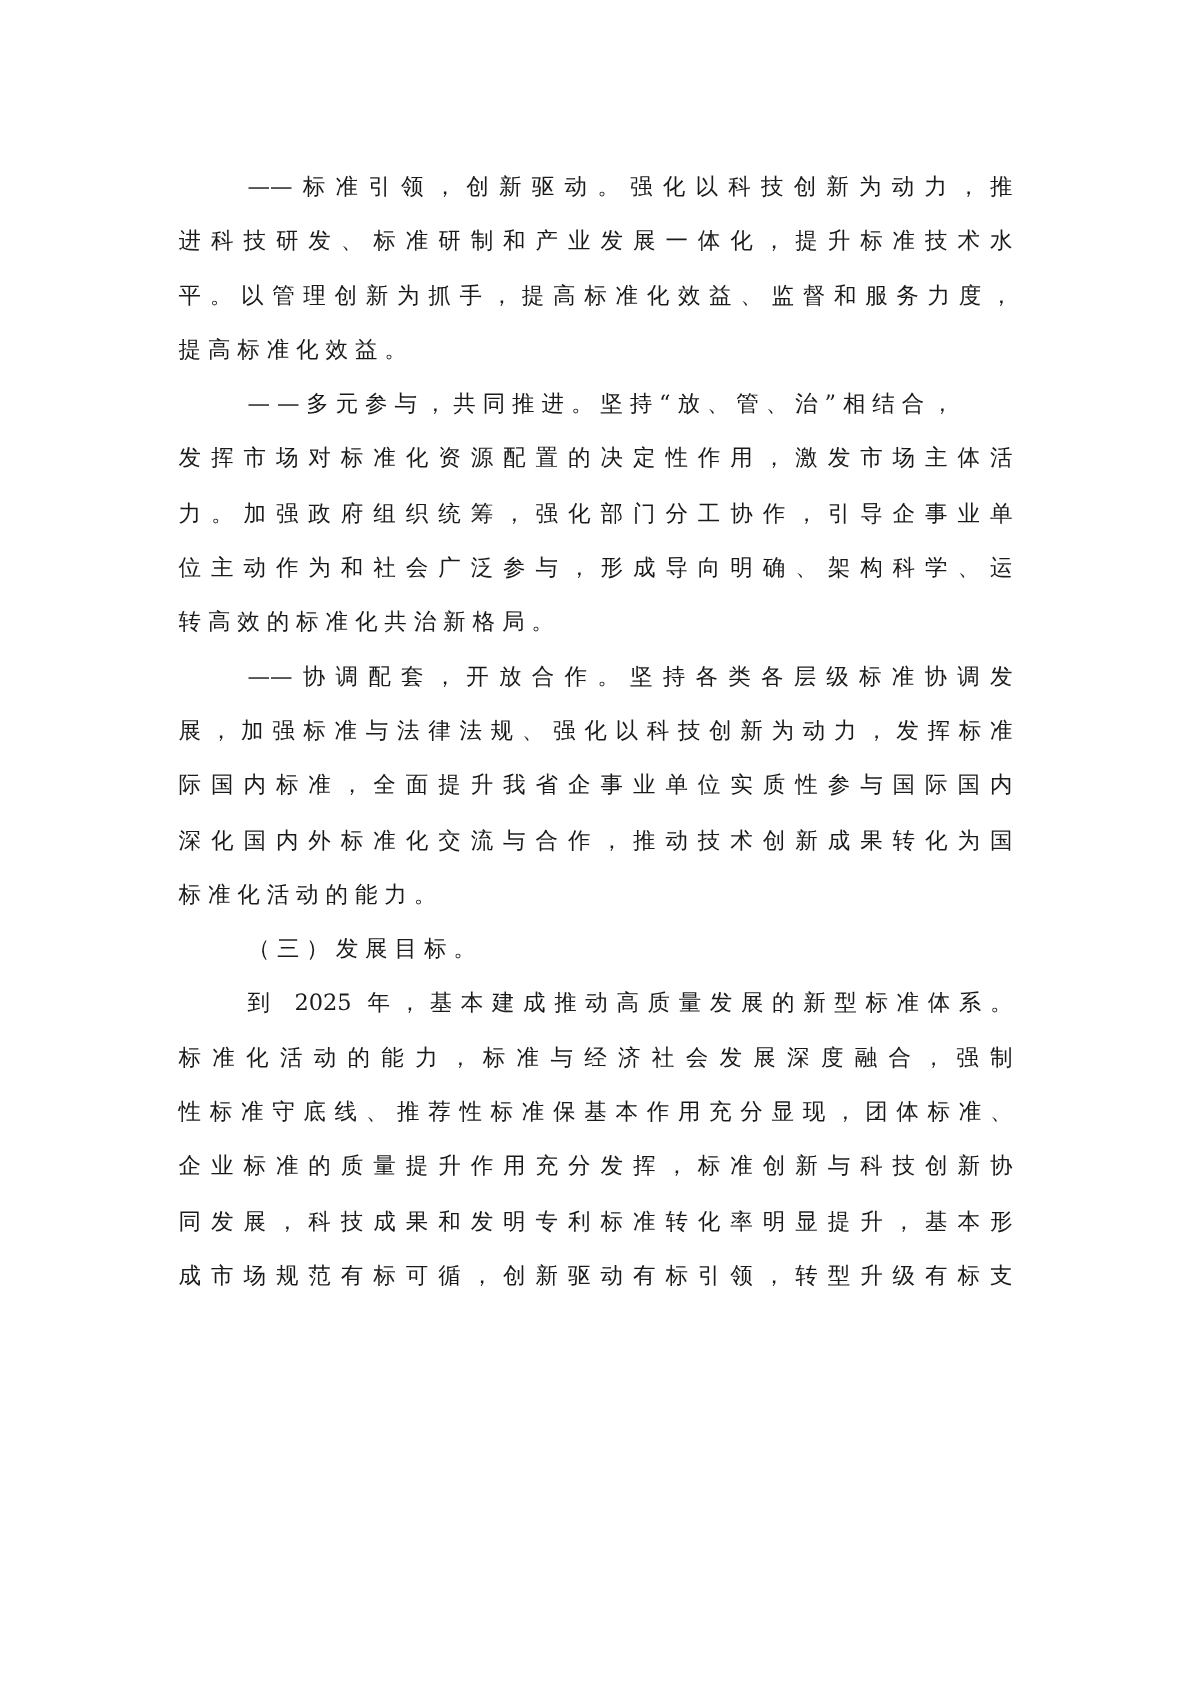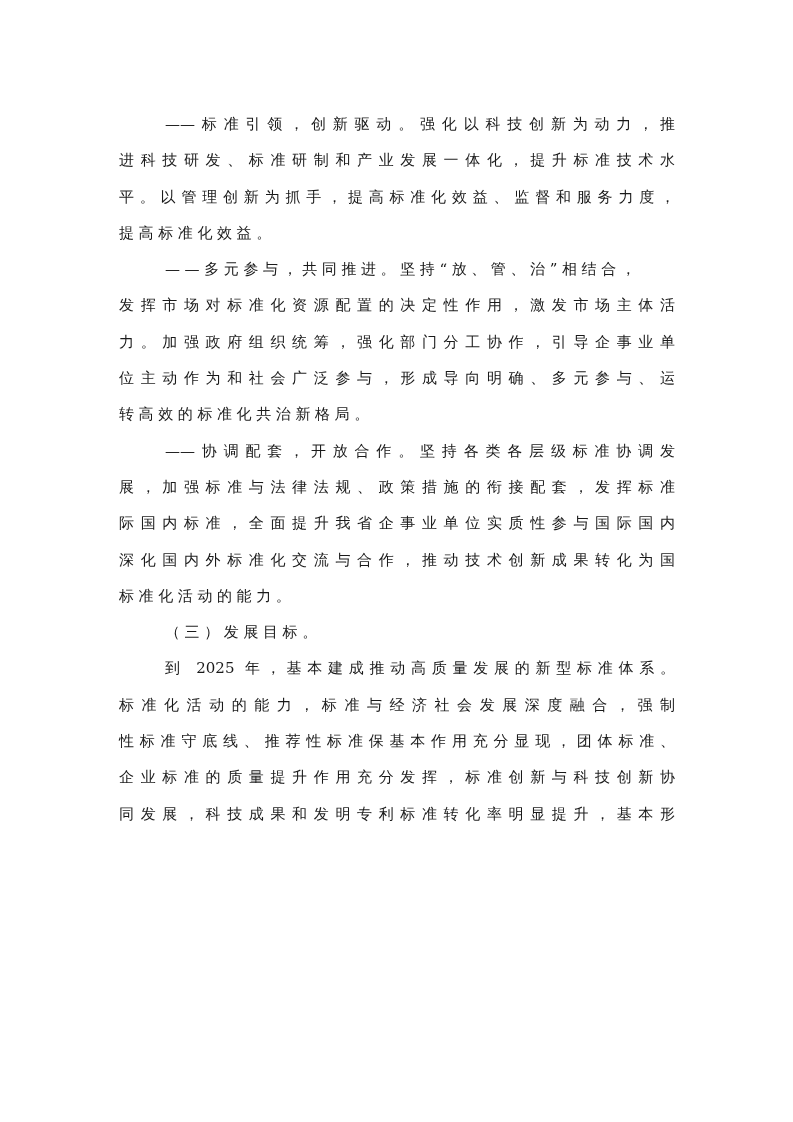--- a/index.html
+++ b/index.html
@@ -50,37 +50,38 @@
     <div class="line indent justify">——标准引领，创新驱动。强化以科技创新为动力，推</div>
     <div class="line justify">进科技研发、标准研制和产业发展一体化，提升标准技术水</div>
     <div class="line justify">平。以管理创新为抓手，提高标准化效益、监督和服务力度，</div>
     <div class="line">提高标准化效益。</div>
   </div>
 
   <div>
     <div class="line indent">——多元参与，共同推进。坚持“放、管、治”相结合，</div>
     <div class="line justify">发挥市场对标准化资源配置的决定性作用，激发市场主体活</div>
     <div class="line justify">力。加强政府组织统筹，强化部门分工协作，引导企事业单</div>
-    <div class="line justify">位主动作为和社会广泛参与，形成导向明确、多元参与、运</div>
+    <div class="line justify">位主动作为和社会广泛参与，形成导向明确、架构科学、运</div>
     <div class="line">转高效的标准化共治新格局。</div>
   </div>
 
   <div>
     <div class="line indent justify">——协调配套，开放合作。坚持各类各层级标准协调发</div>
-    <div class="line justify">展，加强标准与法律法规、政策措施的衔接配套，发挥标准</div>
+    <div class="line justify">展，加强标准与法律法规、强化以科技创新为动力，发挥标准</div>
     <div class="line justify">际国内标准，全面提升我省企事业单位实质性参与国际国内</div>
     <div class="line justify">深化国内外标准化交流与合作，推动技术创新成果转化为国</div>
     <div class="line">标准化活动的能力。</div>
   </div>
 
   <div>
     <div class="line heading">（三）发展目标。</div>
   </div>
 
   <div>
     <div class="line indent justify">到 2025 年，基本建成推动高质量发展的新型标准体系。</div>
     <div class="line justify">标准化活动的能力，标准与经济社会发展深度融合，强制</div>
     <div class="line justify">性标准守底线、推荐性标准保基本作用充分显现，团体标准、</div>
     <div class="line justify">企业标准的质量提升作用充分发挥，标准创新与科技创新协</div>
     <div class="line justify">同发展，科技成果和发明专利标准转化率明显提升，基本形</div>
+    <div class="line justify">成市场规范有标可循，创新驱动有标引领，转型升级有标支</div>
   </div>
 
 </div>
 
 </body></html>

